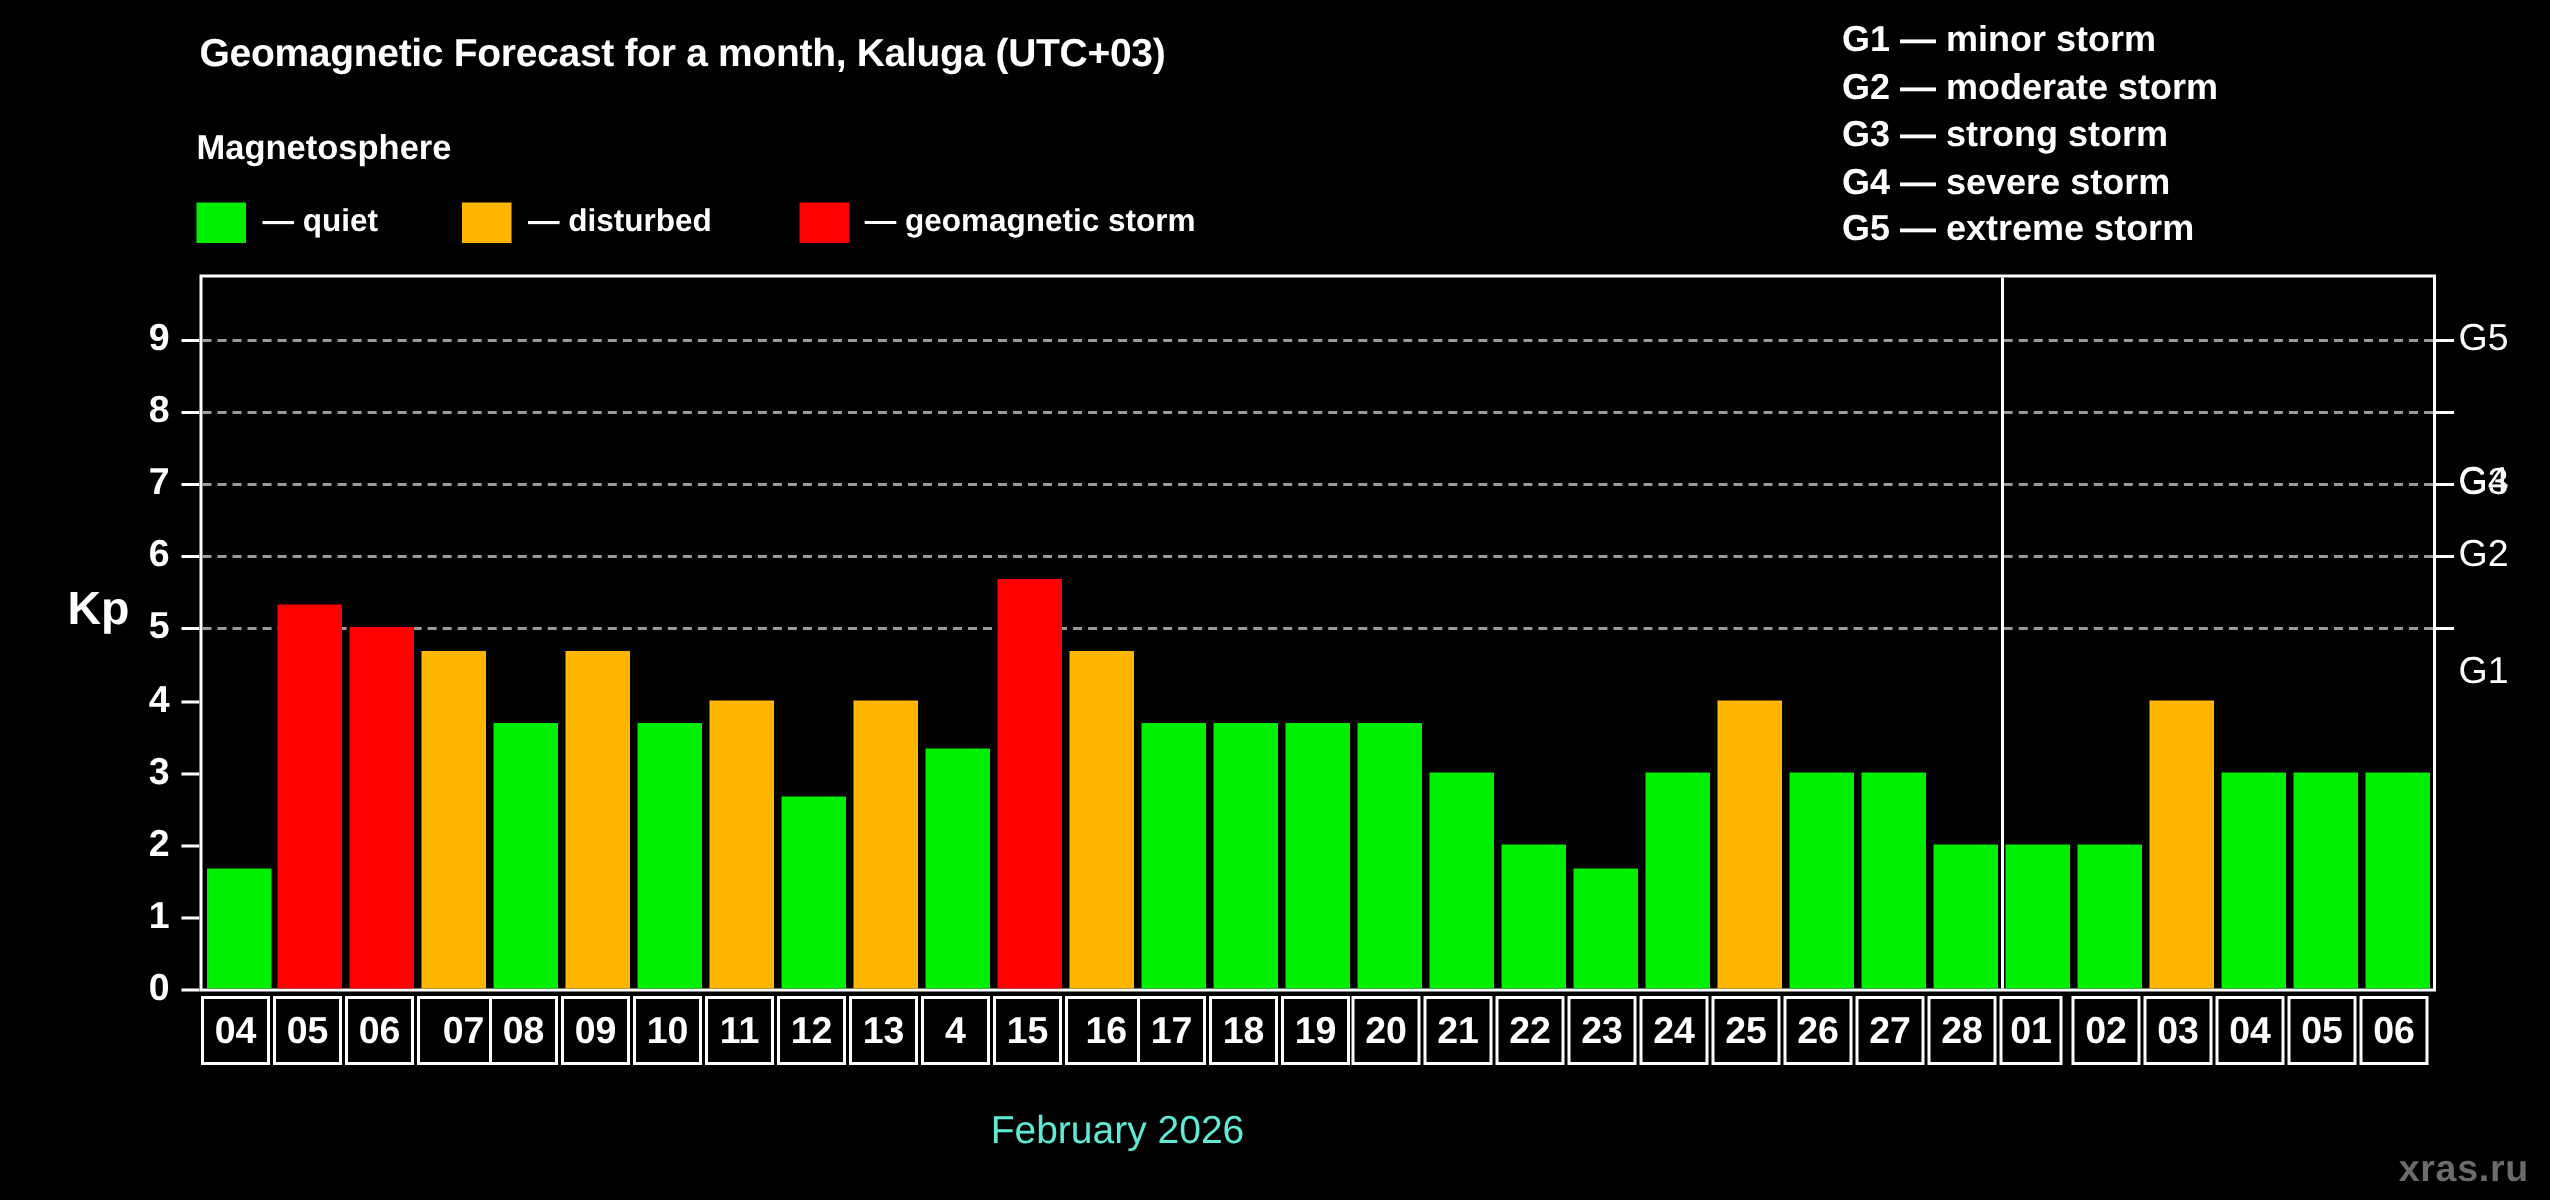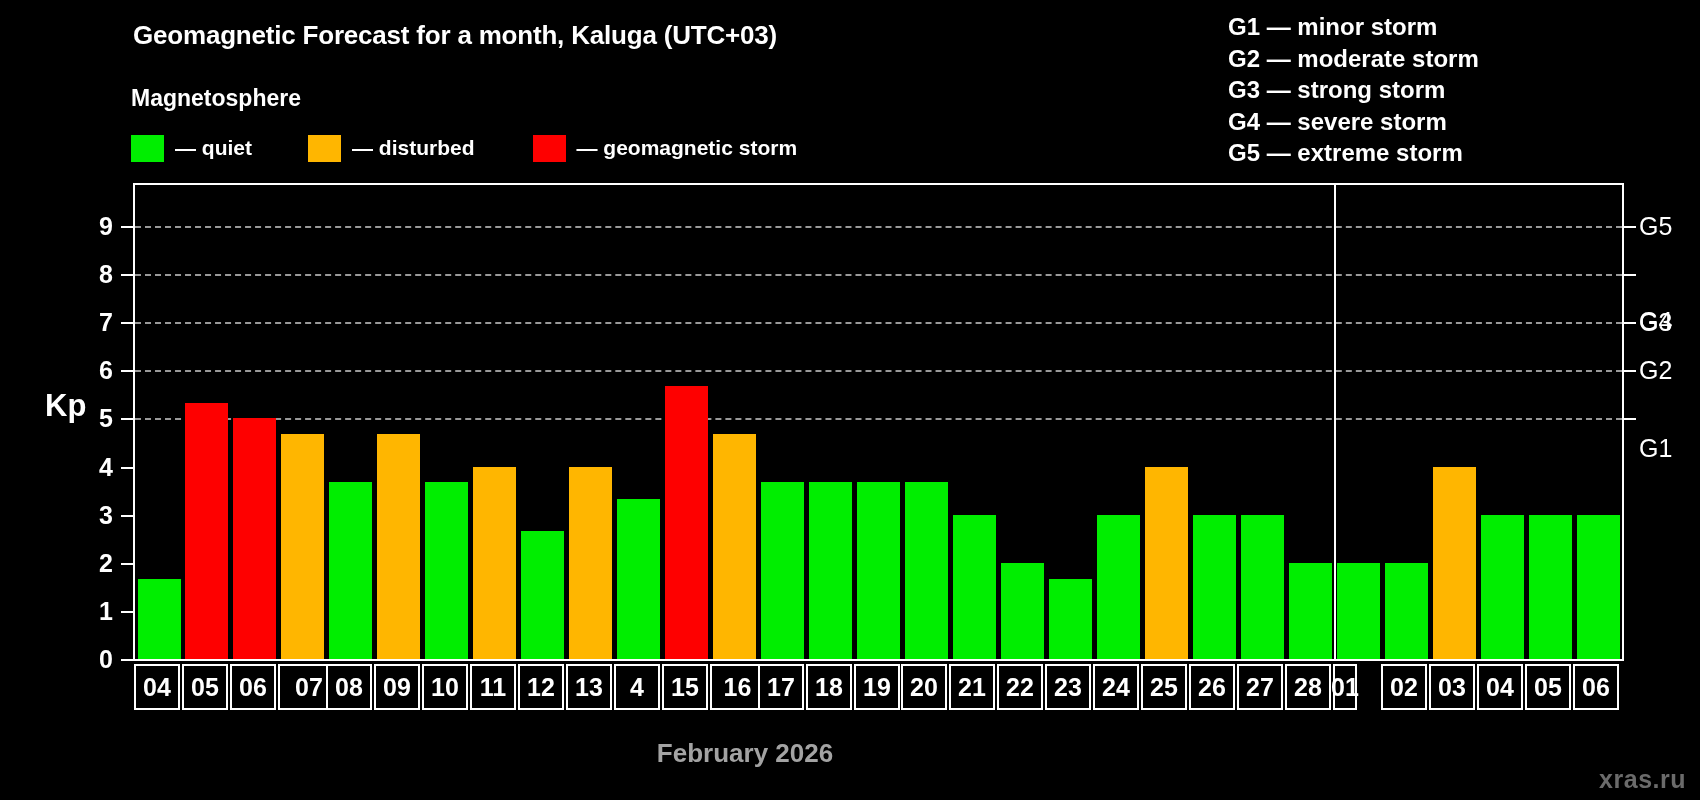--- a/index.html
+++ b/index.html
@@ -200,22 +200,22 @@
     justify-content: center;
   }
 
   #xaxis-caption {
     position: absolute;
     left: 0;
     top: 738px;
     width: 1490px;
     text-align: center;
     font-size: 26px;
-    font-weight: bold;
-    color: #a3a3a3;
+    font-weight: normal;
+    color: #5eead4;
   }
 
   #watermark {
     position: absolute;
     right: 14px;
     bottom: 6px;
     font-size: 25px;
     font-weight: bold;
     color: #6b6b6b;
     letter-spacing: 0.5px;
@@ -349,21 +349,21 @@
       <div class="datebox" style="left: 721px; width: 46px;">19</div>
       <div class="datebox" style="left: 768px; width: 46px;">20</div>
       <div class="datebox" style="left: 816px; width: 46px;">21</div>
       <div class="datebox" style="left: 864px; width: 46px;">22</div>
       <div class="datebox" style="left: 912px; width: 46px;">23</div>
       <div class="datebox" style="left: 960px; width: 46px;">24</div>
       <div class="datebox" style="left: 1008px; width: 46px;">25</div>
       <div class="datebox" style="left: 1056px; width: 46px;">26</div>
       <div class="datebox" style="left: 1104px; width: 46px;">27</div>
       <div class="datebox" style="left: 1152px; width: 46px;">28</div>
-      <div class="datebox" style="left: 1200px; width: 24px;">01</div>
+      <div class="datebox" style="left: 1200px; width: 42px;">01</div>
       <div class="datebox" style="left: 1248px; width: 46px;">02</div>
       <div class="datebox" style="left: 1296px; width: 46px;">03</div>
       <div class="datebox" style="left: 1344px; width: 46px;">04</div>
       <div class="datebox" style="left: 1392px; width: 46px;">05</div>
       <div class="datebox" style="left: 1440px; width: 46px;">06</div>
     </div>
   <div id="xaxis-caption">February 2026</div>
 </div>
 
 <div id="watermark">xras.ru</div>

